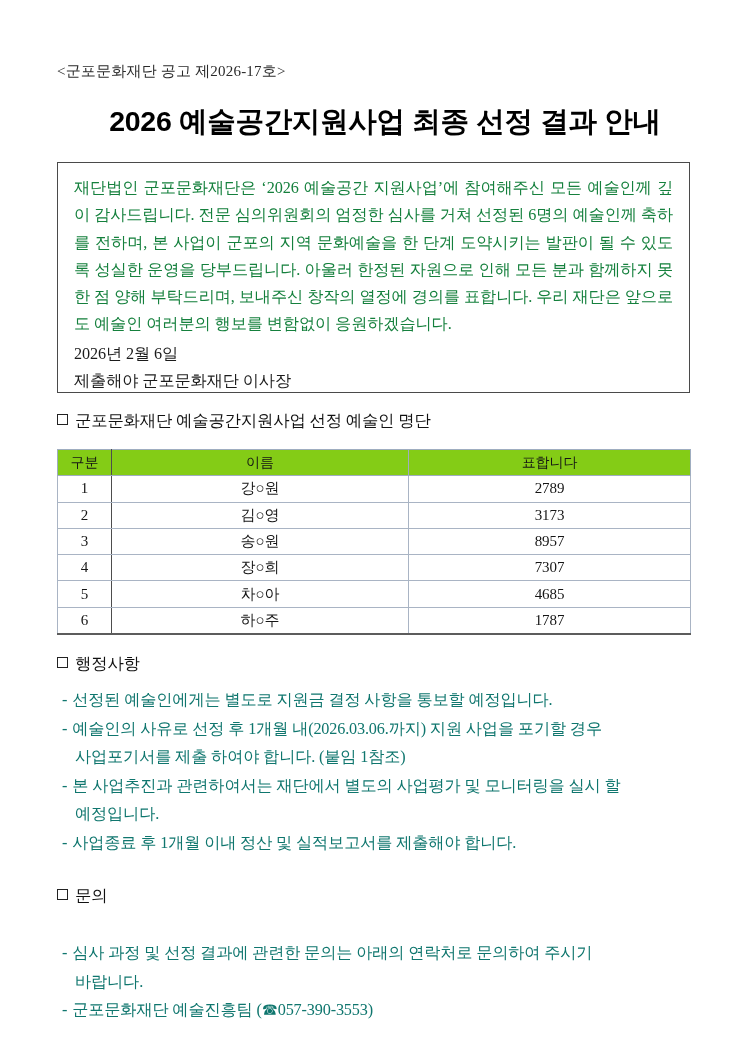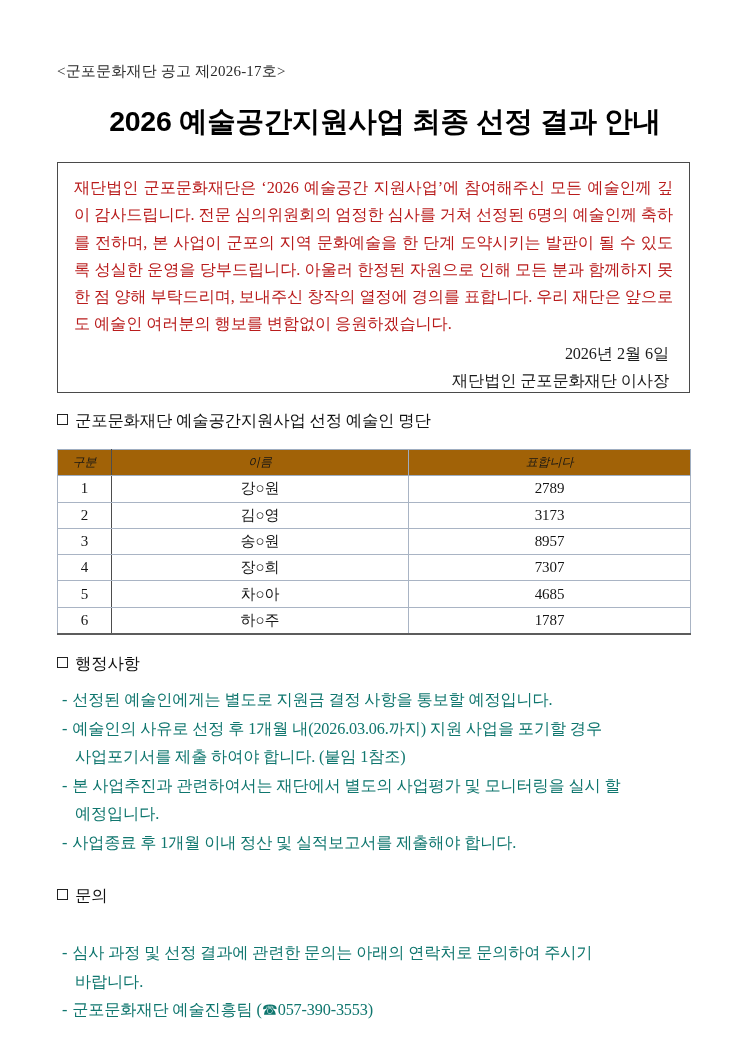--- a/index.html
+++ b/index.html
@@ -61,27 +61,26 @@
     border: 1.2px solid #4a4a4a;
     padding: 12px 16px 10px 16px;
   }
   .greeting-para {
     font-size: 16.2px;
     line-height: 27.3px;
     text-align: justify;
     text-align-last: left;
     letter-spacing: -0.1px;
     margin: 0;
-    color: #b91c1c;
+    color: #15803d;
   }
   .greeting-date,
   .greeting-signer {
     font-size: 16.2px;
     line-height: 27.3px;
-    text-align: right;
     letter-spacing: -0.1px;
     margin: 0;
     padding-right: 4px;
     color: #1b1b1b;
   }
   .greeting-date { margin-top: 2px; }
 
   
   .section-heading {
     position: absolute;
@@ -122,24 +121,23 @@
   .result-table td {
     border: 1px solid #a9b4c4;
     text-align: center;
     height: 25.3px;
     padding: 0;
     font-weight: normal;
     color: #151515;
     letter-spacing: -0.1px;
   }
   .result-table thead th {
-    background: #a16207;
+    background: #84cc16;
     border-color: #9fadc0;
-    font-size: 12px;
-    font-style: italic;
+    font-size: 14px;
   }
   .result-table tbody tr:last-child td {
     border-bottom: 2px solid #5c5c5c;
   }
   .result-table thead th:first-child,
   .result-table tbody td:first-child {
     border-right: 1.6px solid #4d4d4d;
   }
   .result-table thead th:first-child { border-left-color: #9fadc0; }
 
@@ -168,21 +166,21 @@
 
 <div class="page">
 
   <div class="notice-no">&lt;군포문화재단 공고 제2026-17호&gt;</div>
 
   <div class="doc-title">2026 예술공간지원사업 최종 선정 결과 안내</div>
 
   <div class="greeting-box">
     <p class="greeting-para">재단법인 군포문화재단은 ‘2026 예술공간 지원사업’에 참여해주신 모든 예술인께 깊이 감사드립니다. 전문 심의위원회의 엄정한 심사를 거쳐 선정된 6명의 예술인께 축하를 전하며, 본 사업이 군포의 지역 문화예술을 한 단계 도약시키는 발판이 될 수 있도록 성실한 운영을 당부드립니다. 아울러 한정된 자원으로 인해 모든 분과 함께하지 못한 점 양해 부탁드리며, 보내주신 창작의 열정에 경의를 표합니다. 우리 재단은 앞으로도 예술인 여러분의 행보를 변함없이 응원하겠습니다.</p>
     <p class="greeting-date">2026년 2월 6일</p>
-    <p class="greeting-signer">재단법인 군포문화재단 이사장</p>
+    <p class="greeting-signer">제출해야 군포문화재단 이사장</p>
   </div>
 
   <div class="section-heading" id="heading-list">
     <span class="sq"></span><span>군포문화재단 예술공간지원사업 선정 예술인 명단</span>
   </div>
 
   <table class="result-table">
     <colgroup>
       <col class="c-no">
       <col class="c-name">

